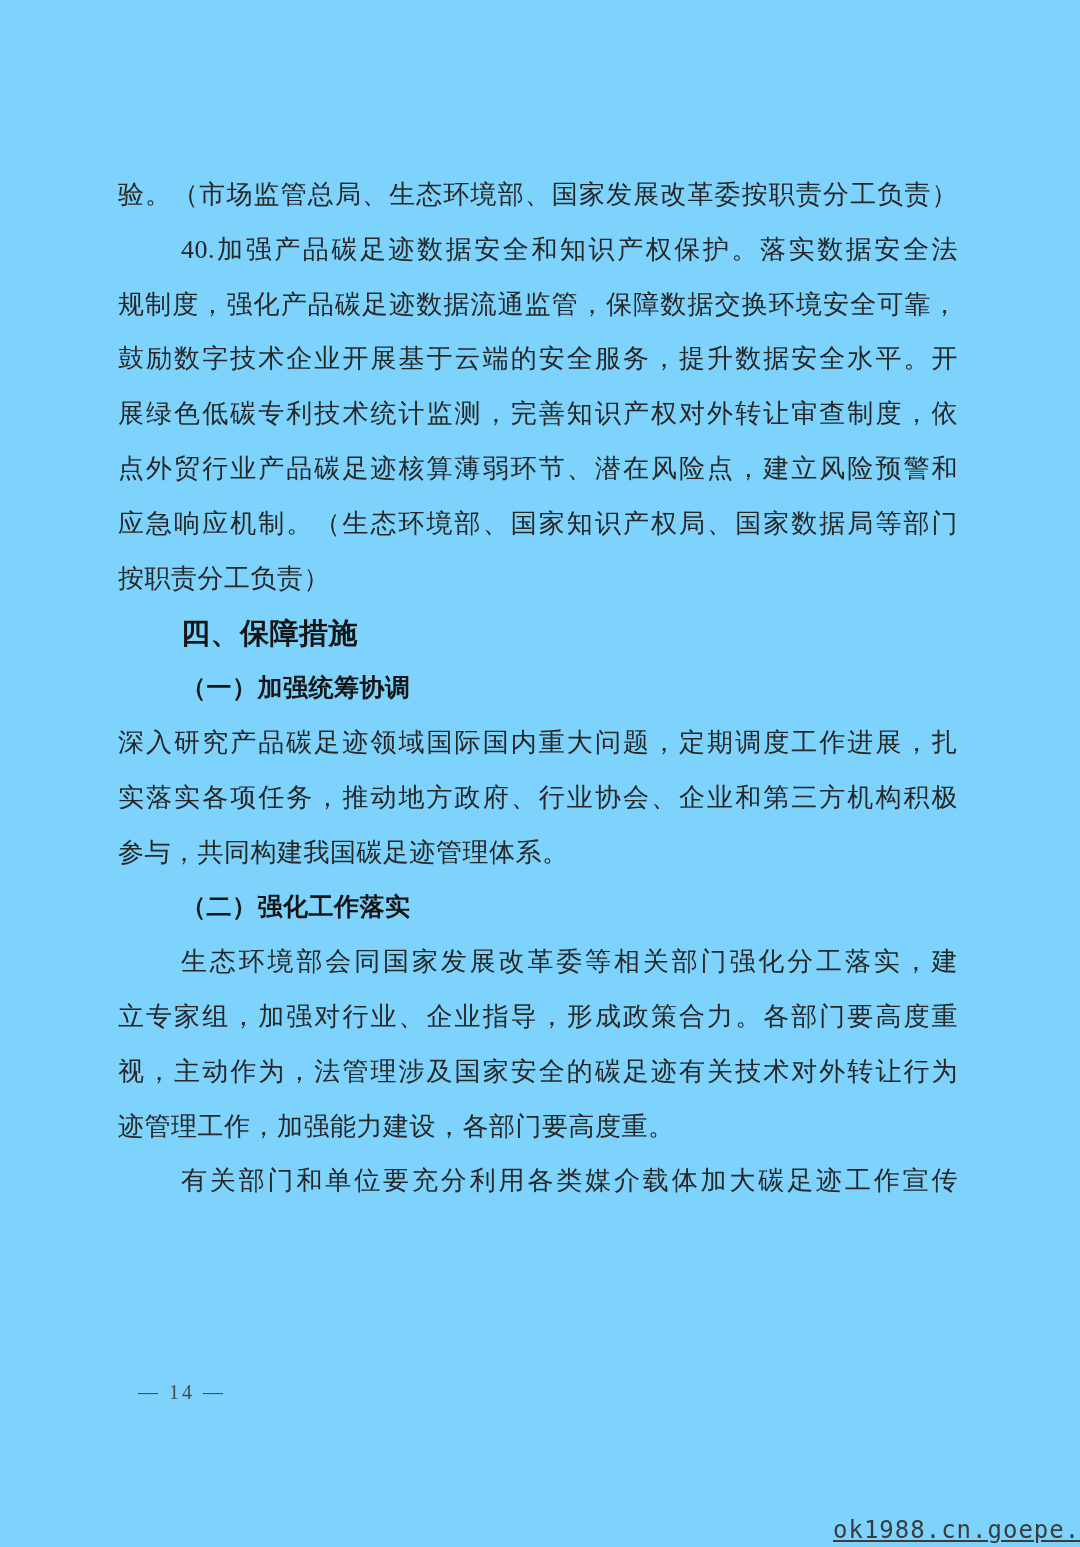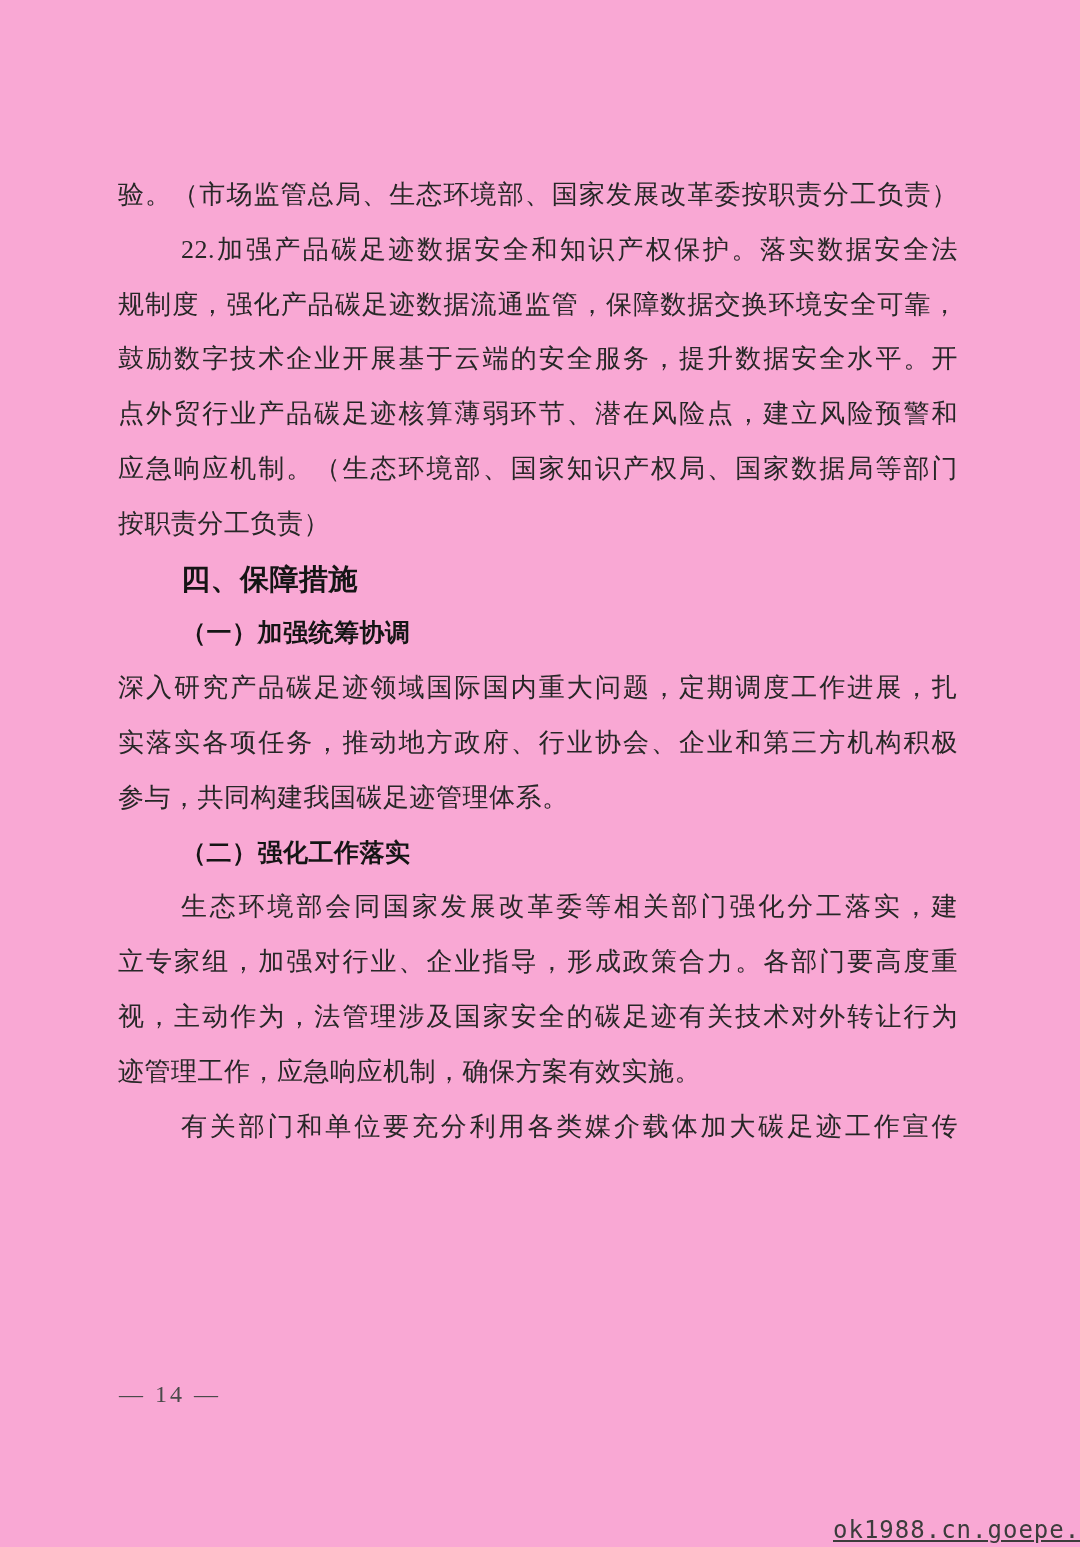--- a/index.html
+++ b/index.html
@@ -11,21 +11,21 @@
     height: 1547px;
     background: #fdfdfd;
     position: relative;
     overflow: hidden;
     font-family: "Liberation Serif", "DejaVu Serif", serif;
     color: #272727;
   }
   .page {
     position: absolute;
     inset: 0;
-    background: #f9a8d4;
+    background: #7dd3fc;
   }
   .content {
     position: absolute;
     left: 118px;
     top: 168px;
     width: 840px;
   }
   .line {
     font-size: 26px;
     line-height: 54.8px;
@@ -58,23 +58,23 @@
   .line.h2 {
     font-weight: bold;
     font-size: 25px;
     color: #151515;
     text-align: right;
     text-align-last: left;
     text-indent: 63px;
   }
   .page-number {
     position: absolute;
-    left: 119px;
+    left: 138px;
     top: 1381px;
-    font-size: 24px;
+    font-size: 20px;
     color: #4a4a4a;
     letter-spacing: 3px;
   }
   .watermark {
     position: absolute;
     left: 833px;
     top: 1516px;
     font-family: "DejaVu Sans Mono", "Liberation Mono", monospace;
     font-size: 24px;
     color: #3c3c3c;
@@ -82,36 +82,37 @@
     text-decoration: underline;
   }
 </style>
 </head>
 <body>
 
 <div class="page">
 
   <div class="content">
     <div class="line full">验。（市场监管总局、生态环境部、国家发展改革委按职责分工负责）</div>
-    <div class="line full indent">22.加强产品碳足迹数据安全和知识产权保护。落实数据安全法</div>
+    <div class="line full indent">40.加强产品碳足迹数据安全和知识产权保护。落实数据安全法</div>
     <div class="line full">规制度，强化产品碳足迹数据流通监管，保障数据交换环境安全可靠，</div>
     <div class="line full">鼓励数字技术企业开展基于云端的安全服务，提升数据安全水平。开</div>
+    <div class="line full">展绿色低碳专利技术统计监测，完善知识产权对外转让审查制度，依</div>
     <div class="line full">点外贸行业产品碳足迹核算薄弱环节、潜在风险点，建立风险预警和</div>
     <div class="line full">应急响应机制。（生态环境部、国家知识产权局、国家数据局等部门</div>
     <div class="line short">按职责分工负责）</div>
     <div class="line h1">四、保障措施</div>
     <div class="line h2">（一）加强统筹协调</div>
     <div class="line full">深入研究产品碳足迹领域国际国内重大问题，定期调度工作进展，扎</div>
     <div class="line full">实落实各项任务，推动地方政府、行业协会、企业和第三方机构积极</div>
     <div class="line short">参与，共同构建我国碳足迹管理体系。</div>
     <div class="line h2">（二）强化工作落实</div>
     <div class="line full indent">生态环境部会同国家发展改革委等相关部门强化分工落实，建</div>
     <div class="line full">立专家组，加强对行业、企业指导，形成政策合力。各部门要高度重</div>
     <div class="line full">视，主动作为，法管理涉及国家安全的碳足迹有关技术对外转让行为</div>
-    <div class="line short">迹管理工作，应急响应机制，确保方案有效实施。</div>
+    <div class="line short">迹管理工作，加强能力建设，各部门要高度重。</div>
     <div class="line full indent">有关部门和单位要充分利用各类媒介载体加大碳足迹工作宣传</div>
   </div>
 
   <div class="page-number">— 14 —</div>
 
   <div class="watermark">ok1988.cn.goepe.com</div>
 
 </div>
 
 </body></html>

